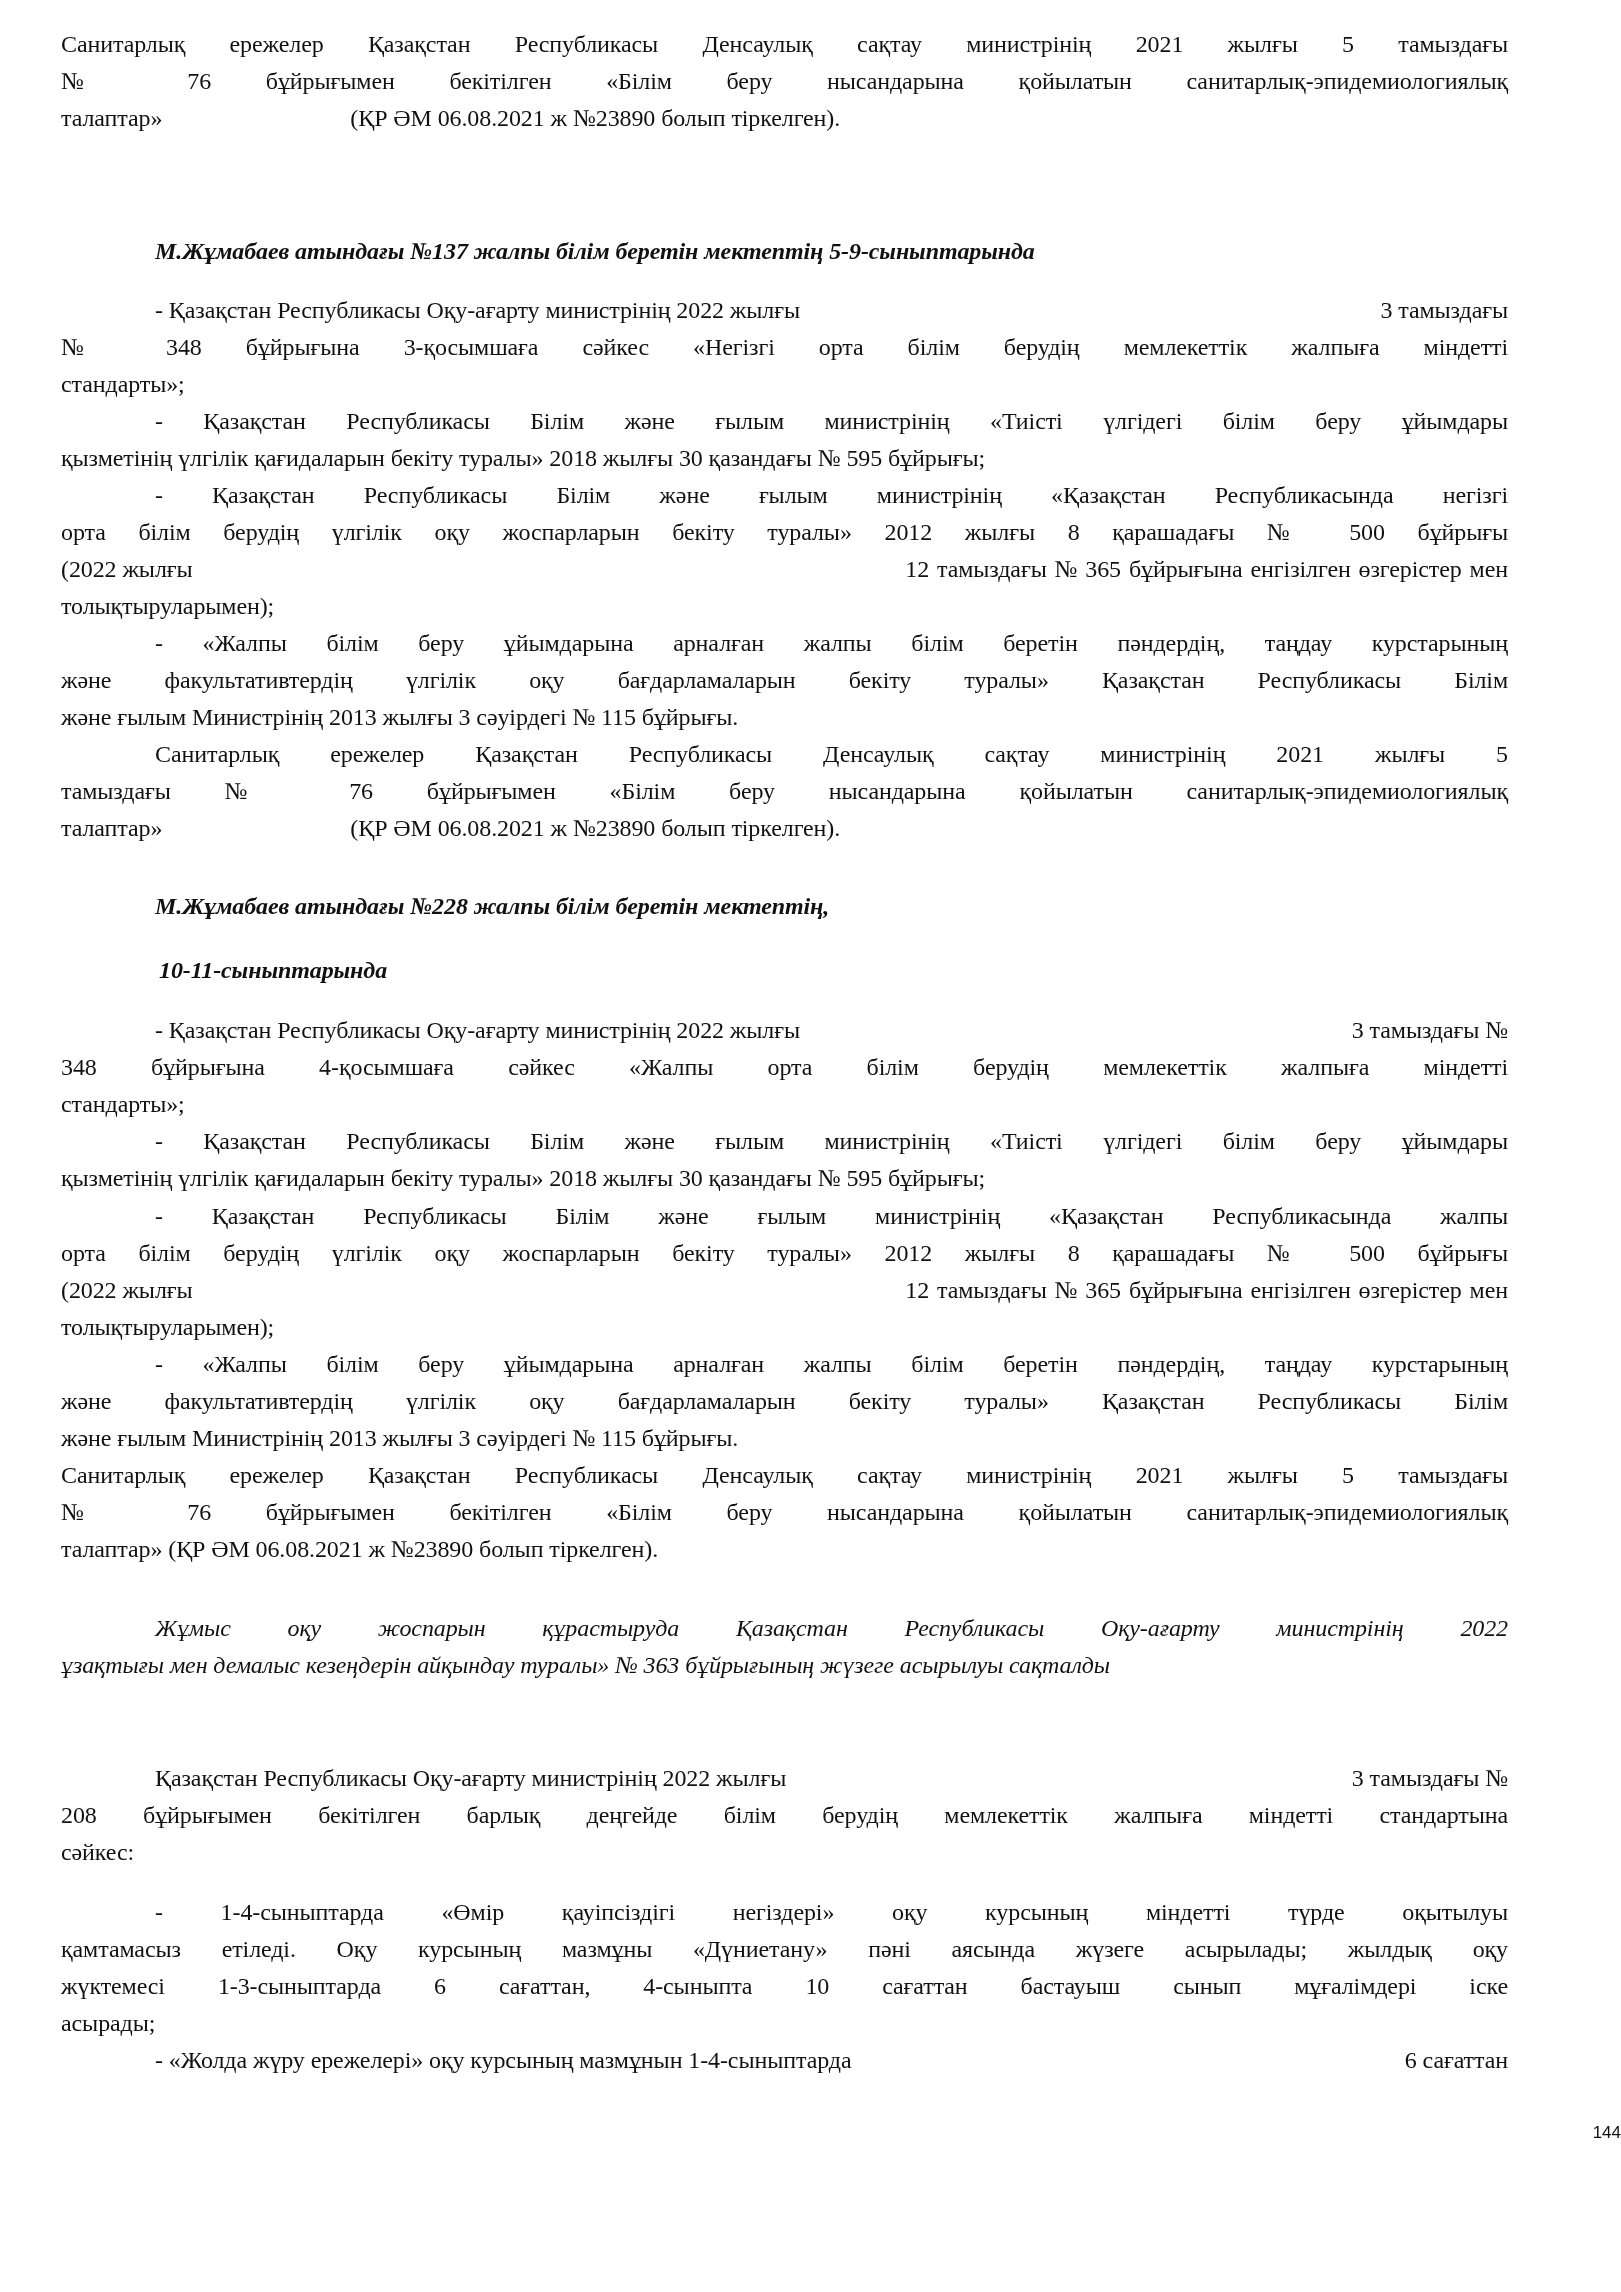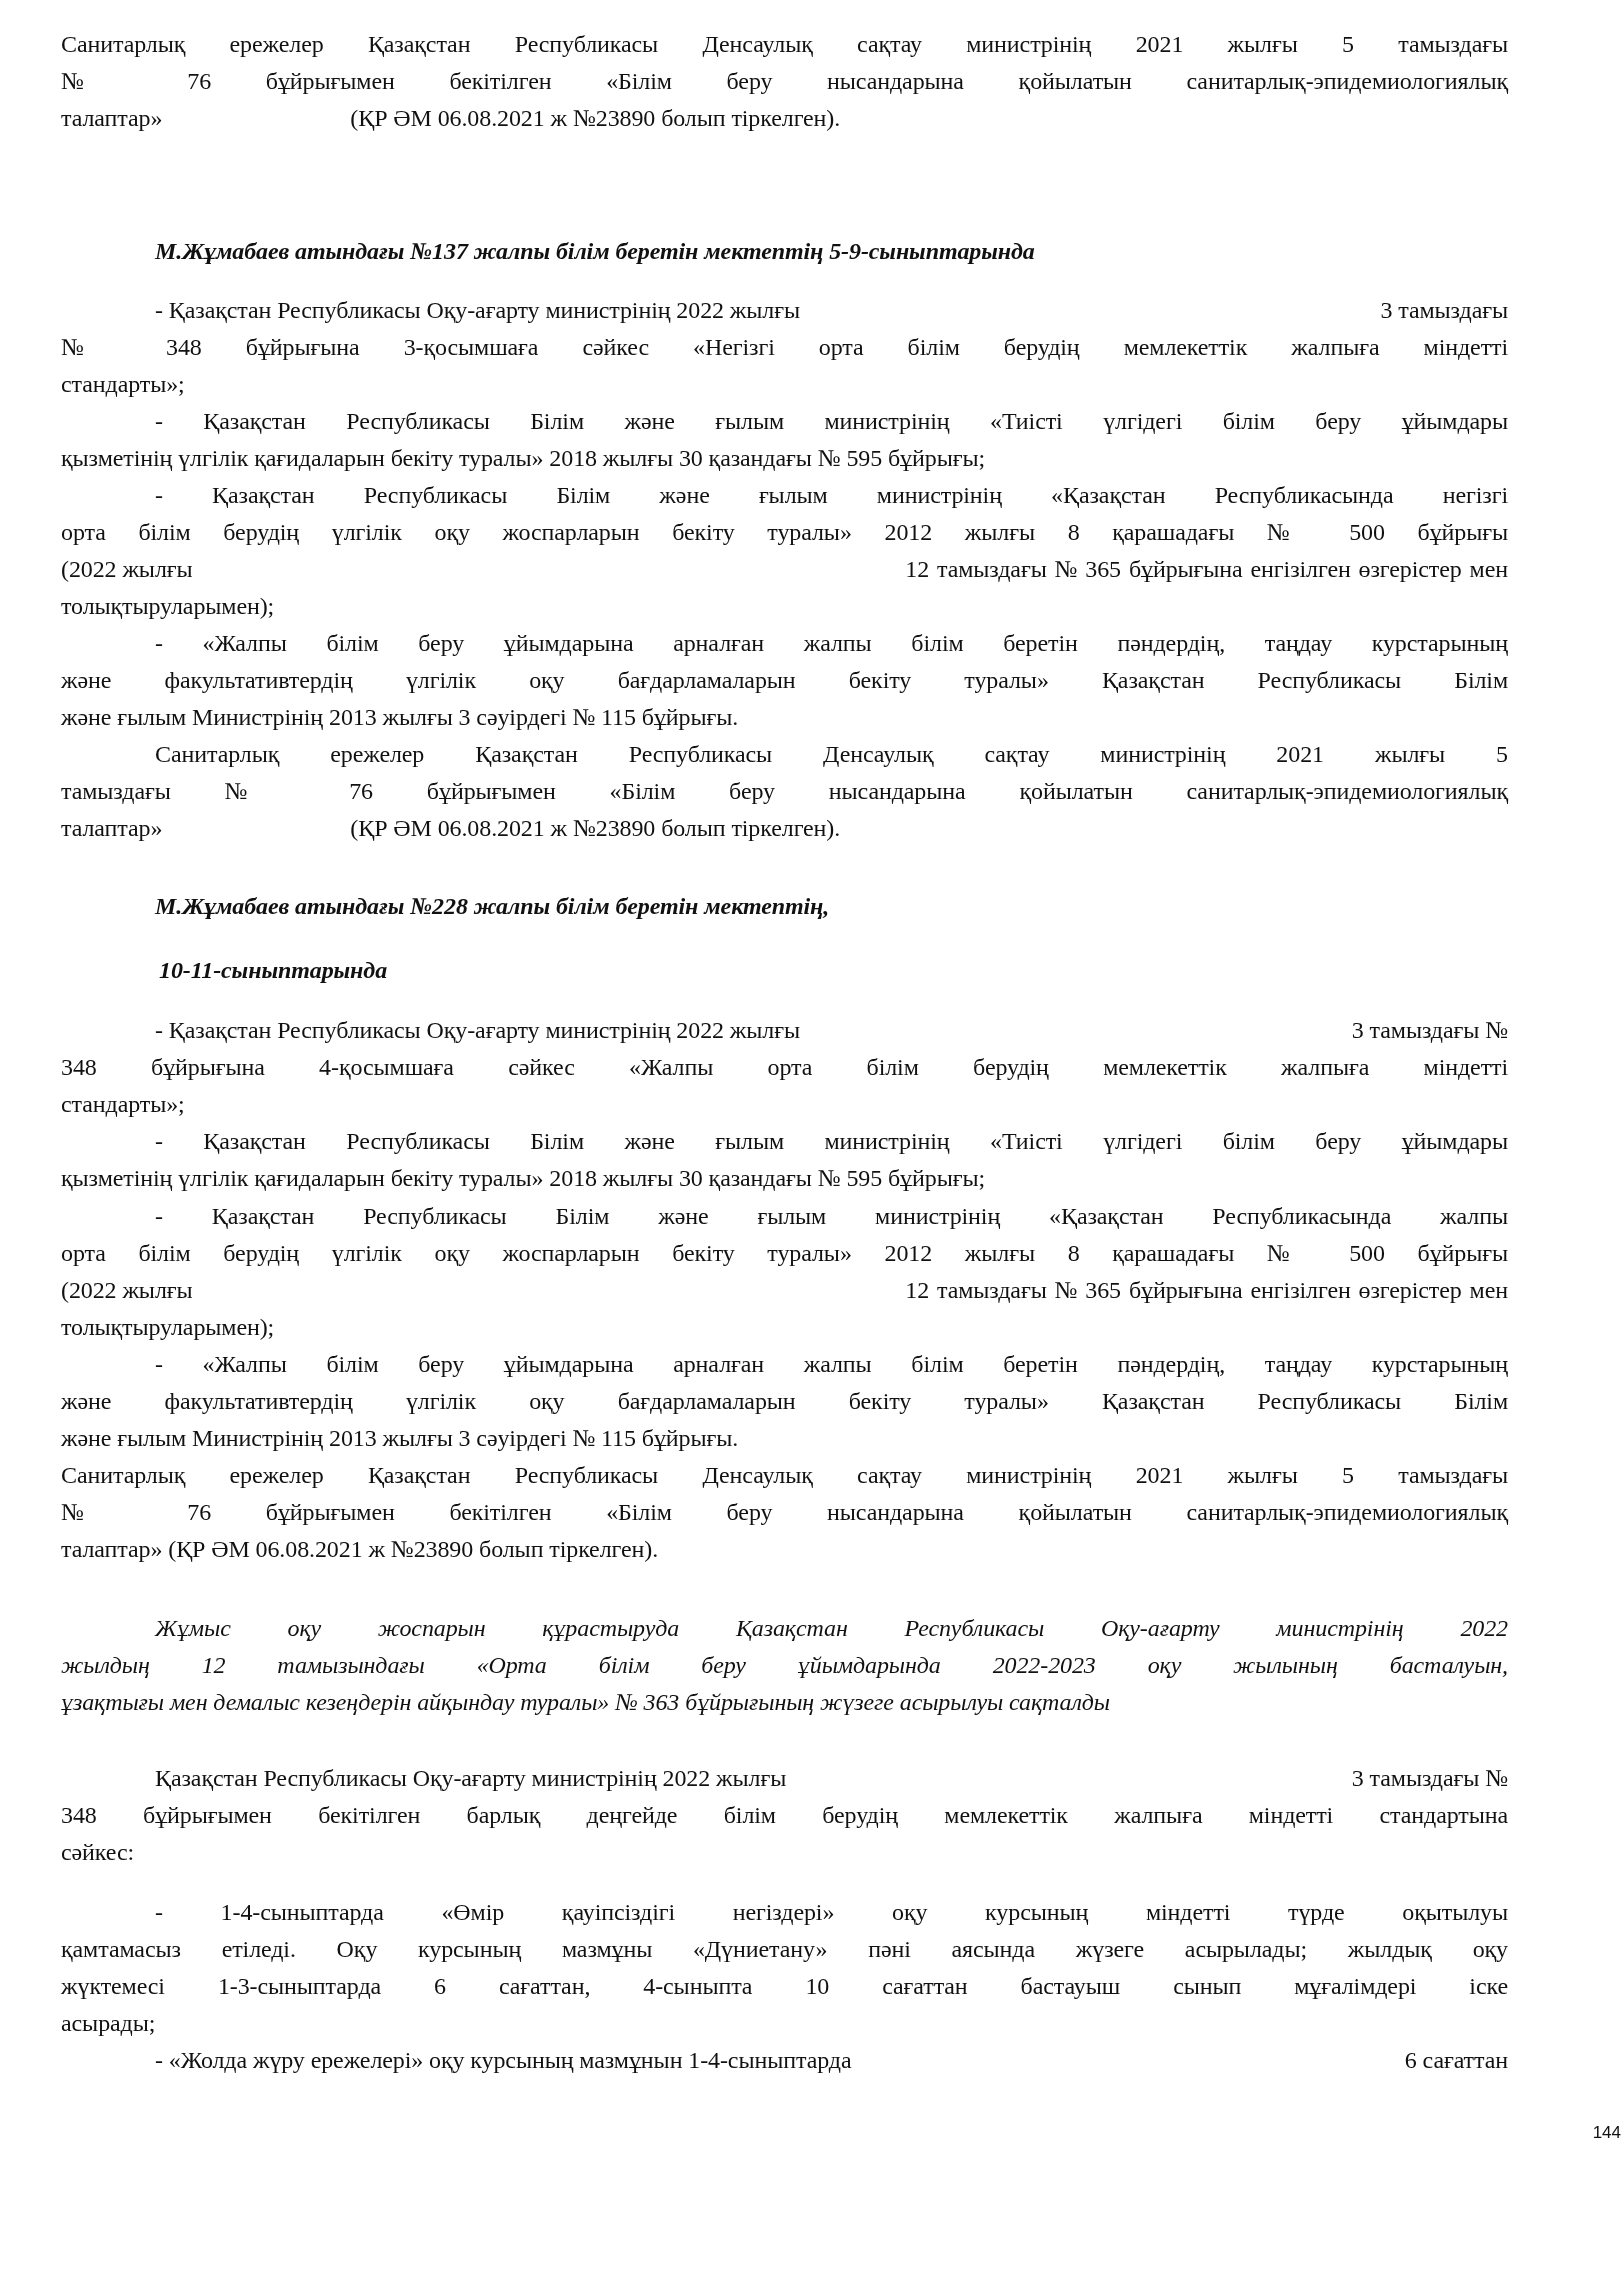--- a/index.html
+++ b/index.html
@@ -100,27 +100,26 @@
   </div>
 
   <div class="blk" style="top:1457px;">
     <span class="line">Санитарлық ережелер Қазақстан Республикасы Денсаулық сақтау министрінің 2021 жылғы 5 тамыздағы</span>
     <span class="line">№ 76 бұйрығымен бекітілген «Білім беру нысандарына қойылатын санитарлық-эпидемиологиялық</span>
     <span class="line last">талаптар» (ҚР ӘМ 06.08.2021 ж №23890 болып тіркелген).</span>
   </div>
 
   <div class="blk italic" style="top:1610px;">
     <span class="line" style="padding-left:94px;">Жұмыс оқу жоспарын құрастыруда Қазақстан Республикасы Оқу-ағарту министрінің 2022</span>
-    <span class="line">жылдың 12 тамызындағы «Орта білім беру ұйымдарында 2022-2023 оқу жылының басталуын,</span>
     <span class="line last">ұзақтығы мен демалыс кезеңдерін айқындау туралы» № 363 бұйрығының  жүзеге асырылуы сақталды</span>
   </div>
 
   <div class="blk" style="top:1760px;">
     <span class="line last" style="padding-left:94px;"><span>Қазақстан Республикасы Оқу-ағарту министрінің 2022 жылғы</span><span class="r">3 тамыздағы №</span></span>
-    <span class="line">348 бұйрығымен бекітілген барлық деңгейде білім берудің мемлекеттік жалпыға міндетті стандартына</span>
+    <span class="line">208 бұйрығымен бекітілген барлық деңгейде білім берудің мемлекеттік жалпыға міндетті стандартына</span>
     <span class="line last">сәйкес:</span>
   </div>
 
   <div class="blk" style="top:1894px;">
     <span class="line" style="padding-left:94px;">-  1-4-сыныптарда «Өмір қауіпсіздігі негіздері» оқу курсының міндетті түрде оқытылуы</span>
     <span class="line">қамтамасыз етіледі. Оқу курсының мазмұны «Дүниетану» пәні аясында жүзеге асырылады; жылдық оқу</span>
     <span class="line">жүктемесі 1-3-сыныптарда 6 сағаттан, 4-сыныпта 10 сағаттан бастауыш сынып мұғалімдері іске</span>
     <span class="line last">асырады;</span>
   </div>
 

